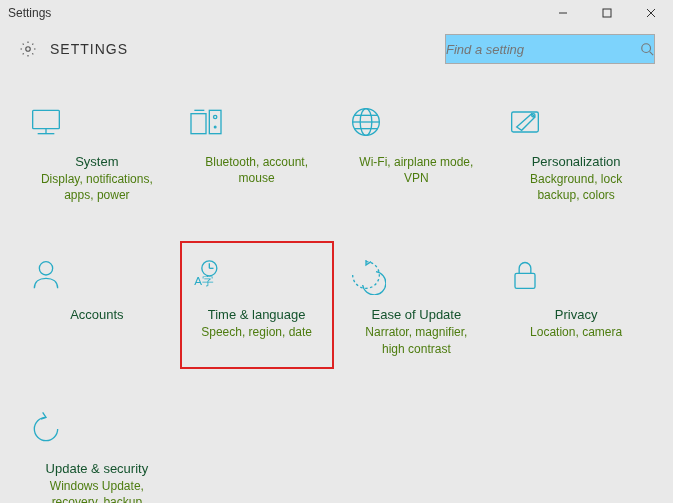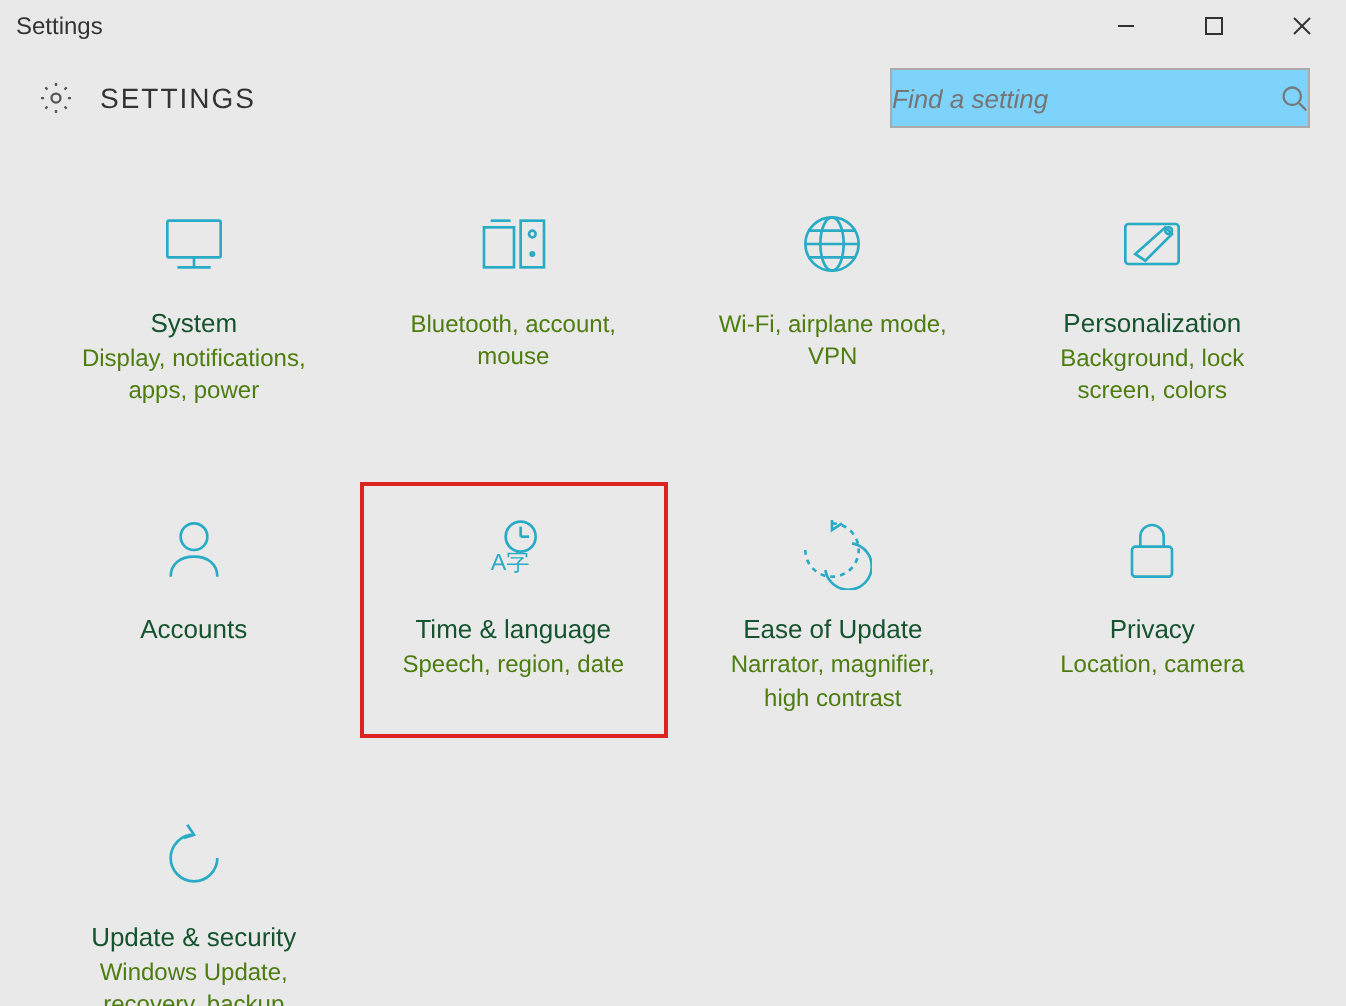--- a/index.html
+++ b/index.html
@@ -73,21 +73,21 @@
     text-align: center;
     padding: 8px 4px 10px 4px;
     border: 2px solid transparent;
     cursor: pointer;
   }
   .tile.highlight { border: 2px solid #d22; }
   .tile .ico {
     height: 48px;
     display: flex;
     align-items: center;
-    justify-content: center;
+    justify-content: flex-start;
     margin-bottom: 8px;
   }
   .tile .ico svg { width: 40px; height: 40px; stroke:#29abc6; fill:none; stroke-width:1.6; }
   .tile .tname { color:#14532d; font-size:13px; margin-bottom:2px; }
   .tile .tdesc { color:#4d7c0f; font-size:12px; line-height:1.35; white-space: pre-line; }
 </style>
 </head>
 <body>
 
 <div class="titlebar">
@@ -176,21 +176,21 @@
   <div class="tile">
     <div class="ico">
       <svg viewBox="0 0 48 48">
           <rect x="8" y="12" width="32" height="24" rx="2"></rect>
           <path d="M14 30 L32 14 L36 18 L20 34 Z"></path>
           <circle cx="34" cy="16" r="2"></circle>
         </svg>
     </div>
     <div class="tname">Personalization</div>
     <div class="tdesc">Background, lock
-screen, colors</div>
+backup, colors</div>
   </div>
 
   <div class="tile">
     <div class="ico">
       <svg viewBox="0 0 48 48">
           <circle cx="24" cy="16" r="8"></circle>
           <path d="M10 40c0-8 6-12 14-12s14 4 14 12"></path>
         </svg>
     </div>
     <div class="tname">Accounts</div>

